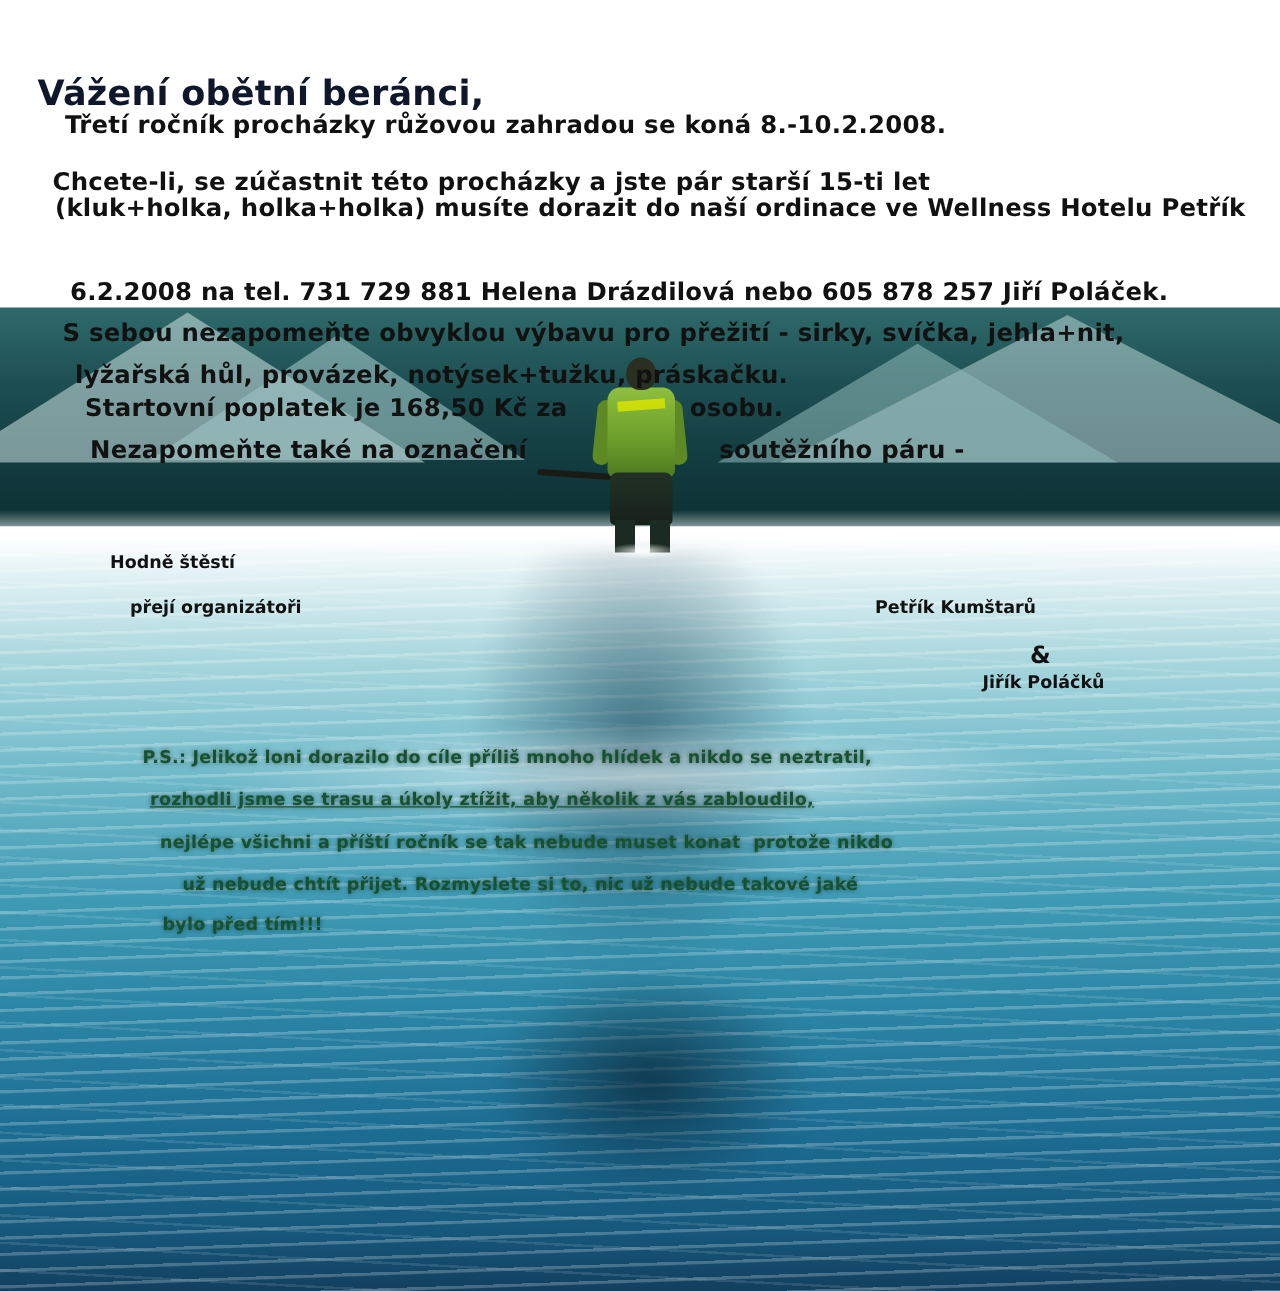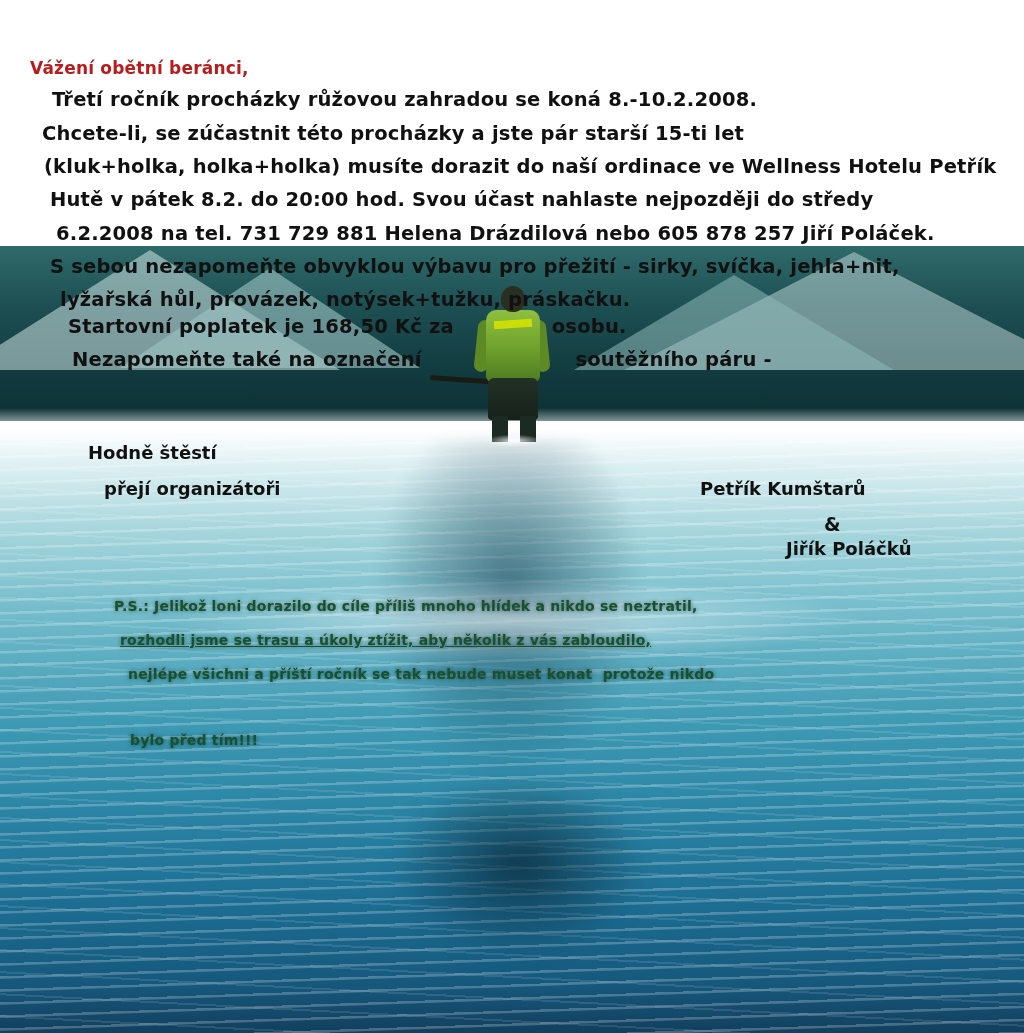--- a/index.html
+++ b/index.html
@@ -165,33 +165,33 @@
     font-family: "DejaVu Sans", sans-serif;
     font-weight: bold;
     white-space: pre;
   }
   .body-line {
     color: #111111;
     font-size: 19.5px;
     letter-spacing: .2px;
   }
   .head-line {
-    color: #b91c1c;
-    font-size: 17px;
+    color: #0f172a;
+    font-size: 28px;
     letter-spacing: .2px;
   }
   .ps-line {
     color: #14532d;
     font-size: 14px;
     letter-spacing: .2px;
     text-shadow: 0 0 4px rgba(0,0,0,.5);
   }
   .sig-line {
     color: #111111;
-    font-size: 18px;
+    font-size: 14px;
   }
   .amp {
     color: #111111;
     font-size: 19px;
   }
 </style>
 </head>
 <body>
 
 <div id="page">
@@ -220,34 +220,34 @@
       <div class="fig-shorts"></div>
       <div class="fig-leg-l"></div>
       <div class="fig-leg-r"></div>
       <div class="fig-splash"></div>
     </div>
   </div>
 
   <div class="txt head-line" style="left:30px; top:58px;">Vážení obětní beránci,</div>
 
   <div class="txt body-line" style="left:36px; top:88px;margin-left:16px;">Třetí ročník procházky růžovou zahradou se koná 8.-10.2.2008.</div>
-  <div class="txt body-line" style="left:42px; top:122px;text-align:right;">Chcete-li, se zúčastnit této procházky a jste pár starší 15-ti let</div>
+  <div class="txt body-line" style="left:42px; top:134px;text-align:right;">Chcete-li, se zúčastnit této procházky a jste pár starší 15-ti let</div>
   <div class="txt body-line" style="left:44px; top:155px;">(kluk+holka, holka+holka) musíte dorazit do naší ordinace ve Wellness Hotelu Petřík</div>
-  <div class="txt body-line" style="left:50px; top:188px;">Hutě v pátek 8.2. do 20:00 hod. Svou účast nahlaste nejpozději do středy</div>
   <div class="txt body-line" style="left:56px; top:222px;">6.2.2008 na tel. 731 729 881 Helena Drázdilová nebo 605 878 257 Jiří Poláček.</div>
   <div class="txt body-line" style="left:50px; top:255px;">S sebou nezapomeňte obvyklou výbavu pro přežití - sirky, svíčka, jehla+nit,</div>
   <div class="txt body-line" style="left:60px; top:288px;">lyžařská hůl, provázek, notýsek+tužku, práskačku.</div>
   <div class="txt body-line" style="left:68px; top:315px;">Startovní poplatek je 168,50 Kč za              osobu.</div>
   <div class="txt body-line" style="left:72px; top:348px;">Nezapomeňte také na označení                      soutěžního páru -</div>
 
   <div class="txt sig-line" style="left:88px; top:442px; font-weight:bold;">Hodně štěstí</div>
   <div class="txt sig-line" style="left:88px; top:478px; font-weight:bold;margin-left:16px;">přejí organizátoři</div>
 
   <div class="txt sig-line" style="left:700px; top:478px; font-weight:bold;">Petřík Kumštarů</div>
   <div class="txt amp" style="left:824px; top:513px; font-weight:bold;">&amp;</div>
   <div class="txt sig-line" style="left:786px; top:538px; font-weight:bold;text-align:center;">Jiřík Poláčků</div>
 
   <div class="txt ps-line" style="left:114px; top:598px;">P.S.: Jelikož loni dorazilo do cíle příliš mnoho hlídek a nikdo se neztratil,</div>
   <div class="txt ps-line" style="left:120px; top:632px;text-decoration:underline;">rozhodli jsme se trasu a úkoly ztížit, aby několik z vás zabloudilo,</div>
   <div class="txt ps-line" style="left:128px; top:666px;">nejlépe všichni a příští ročník se tak nebude muset konat  protože nikdo</div>
+  <div class="txt ps-line" style="left:146px; top:700px;">už nebude chtít přijet. Rozmyslete si to, nic už nebude takové jaké</div>
   <div class="txt ps-line" style="left:130px; top:732px;">bylo před tím!!!</div>
 
 </div>
 
 </body></html>

